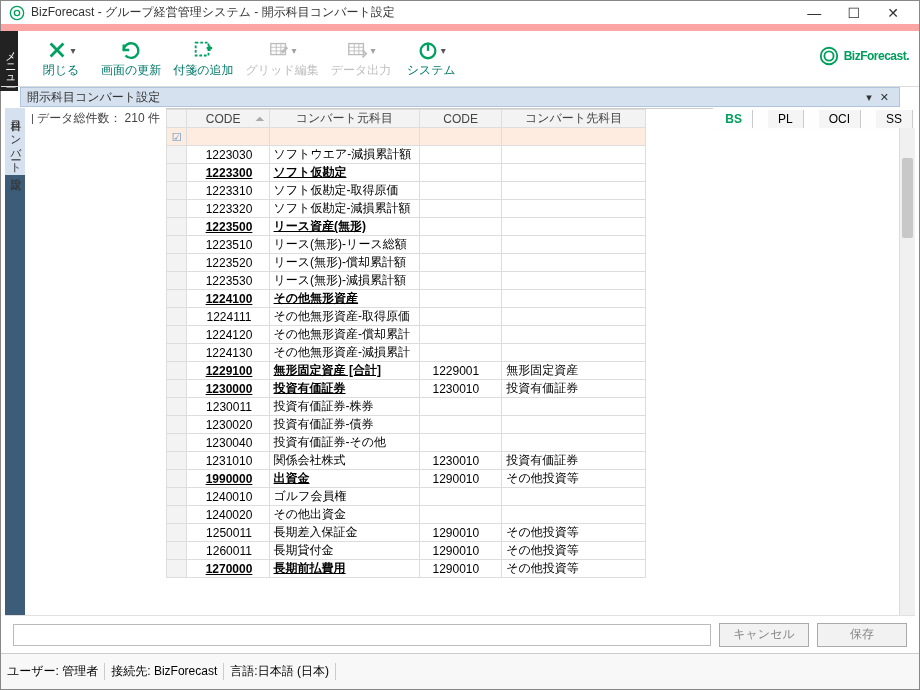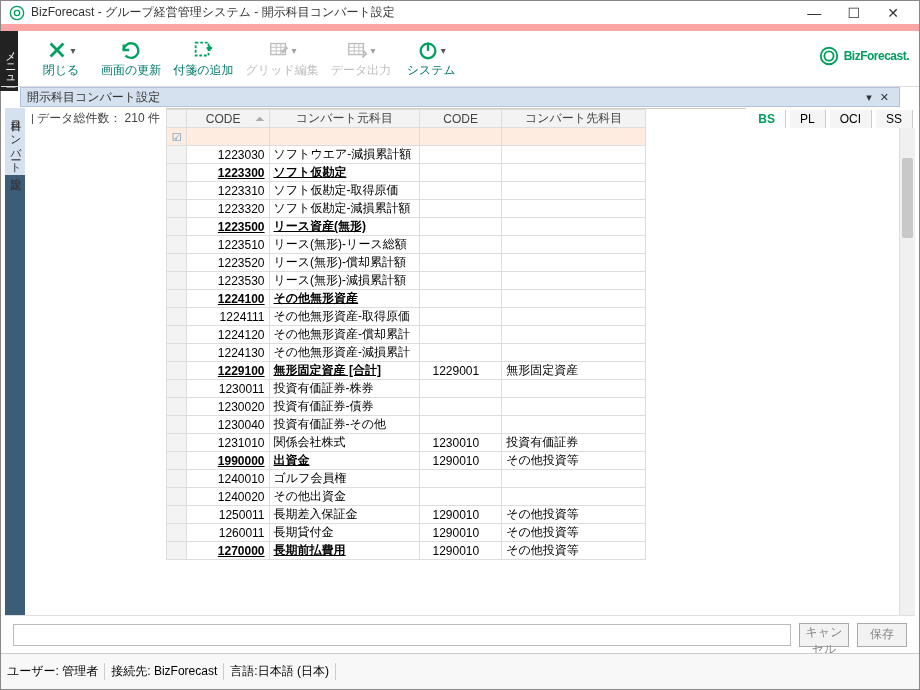--- a/index.html
+++ b/index.html
@@ -25,32 +25,32 @@
 .side-tab { color: #fff; writing-mode: vertical-rl; text-orientation: upright; font-size: 11px; padding: 4px 2px; cursor: pointer; letter-spacing: 1px; }
 .side-tab.light { background: #d6e1ef; color: #333; }
 .grid-area { flex: 1; display: flex; flex-direction: row; background: #fff; border-right: none; position: relative; }
 .grid-meta { text-align: right; font-size: 11px; color: #444; padding: 2px 6px; }
 .grid-wrap { flex: 1; overflow-y: auto; border-top: 1px solid #ccc; }
 table.grid { border-collapse: collapse; width: 480px; }
 table.grid th, table.grid td { border: 1px solid #ddd; height: 18px; padding: 0 4px; font-size: 12px; white-space: nowrap; overflow: hidden; background: #fff; }
 table.grid th { background: #f3f3f3; font-weight: normal; text-align: center; color: #444; position: sticky; top: 0; }
 table.grid tr.filter td { background: #fdecdf; height: 18px; }
 table.grid td.rowhead { background: #f3f3f3; width: 18px; text-align: center; }
-table.grid td.code { width: 80px; text-align: right; padding-left: 6px; margin-top: 8px; }
+table.grid td.code { width: 80px; text-align: center; padding-left: 6px; margin-top: 8px; }
 table.grid td.name { width: 140px; }
 table.grid td.code2 { width: 80px; text-align: right; padding-right: 22px; }
 table.grid td.name2 { width: 140px; }
 .bold-row td.code, .bold-row td.name { font-weight: bold; text-decoration: underline; }
 .rh-check { color: #5a90c8; font-size: 11px; }
-.bottom-tabs { height: 22px; display: flex; align-items: center; padding: 5px 2px; gap: 4px; background:#fefefe; }
+.bottom-tabs { height: 22px; display: flex; align-items: center; padding: 5px 2px; gap: 15px; background:#fefefe; }
 .bottom-tabs .btab { padding: 2px 10px; font-size: 12px; border-right: 1px solid #ccc; cursor: pointer; background:#f5f5f5;}
 .bottom-tabs .btab.active { background: #fff; color: #009e5d; font-weight: bold; }
 .action-bar { height: 38px; display: flex; align-items: center; padding: 4px 8px; gap: 8px; border-top: 1px solid #e0e0e0; margin: 0 4px; }
 .action-bar input { flex: 1; height: 22px; border: 1px solid #bbb; padding: 0 4px; }
-.action-bar button { width: 50px; height: 24px; border: 1px solid #aaa; background: #f2f2f2; color: #888; font-size: 12px; }
+.action-bar button { width: 90px; height: 24px; border: 1px solid #aaa; background: #f2f2f2; color: #888; font-size: 12px; }
 .statusbar { height: 36px; border-top: 1px solid #ccc; display: flex; align-items: center; font-size: 11px; background: #f8f8f8; }
 .statusbar .cell { padding: 0 6px; border-right: 1px solid #ccc; }
 .scrollbar-stub { position: absolute; right: 0; top: 20px; bottom: 0; width: 16px; background: #f0f0f0; border-left: 1px solid #ddd; }
 .scrollbar-stub .thumb { position: absolute; left: 2px; right: 2px; top: 30px; height: 80px; background: #c8c8c8; border-radius: 2px; }
 .scrollbar-h-stub { height: 16px; background: #f0f0f0; border-top: 1px solid #ddd; }
 </style>
 </head>
 <body>
 
 <div class="titlebar">
@@ -256,20 +256,27 @@
               <td class="code2"></td>
               <td class="name2"></td>
             </tr>
             <tr class="bold-row">
               <td class="rowhead"></td>
               <td class="code">1229100</td>
               <td class="name">無形固定資産 [合計]</td>
               <td class="code2">1229001</td>
               <td class="name2">無形固定資産</td>
             </tr>
+            <tr class="bold-row">
+              <td class="rowhead"></td>
+              <td class="code">1230000</td>
+              <td class="name">投資有価証券</td>
+              <td class="code2">1230010</td>
+              <td class="name2">投資有価証券</td>
+            </tr>
             <tr>
               <td class="rowhead"></td>
               <td class="code">1230011</td>
               <td class="name">投資有価証券-株券</td>
               <td class="code2"></td>
               <td class="name2"></td>
             </tr>
             <tr>
               <td class="rowhead"></td>
               <td class="code">1230020</td>

